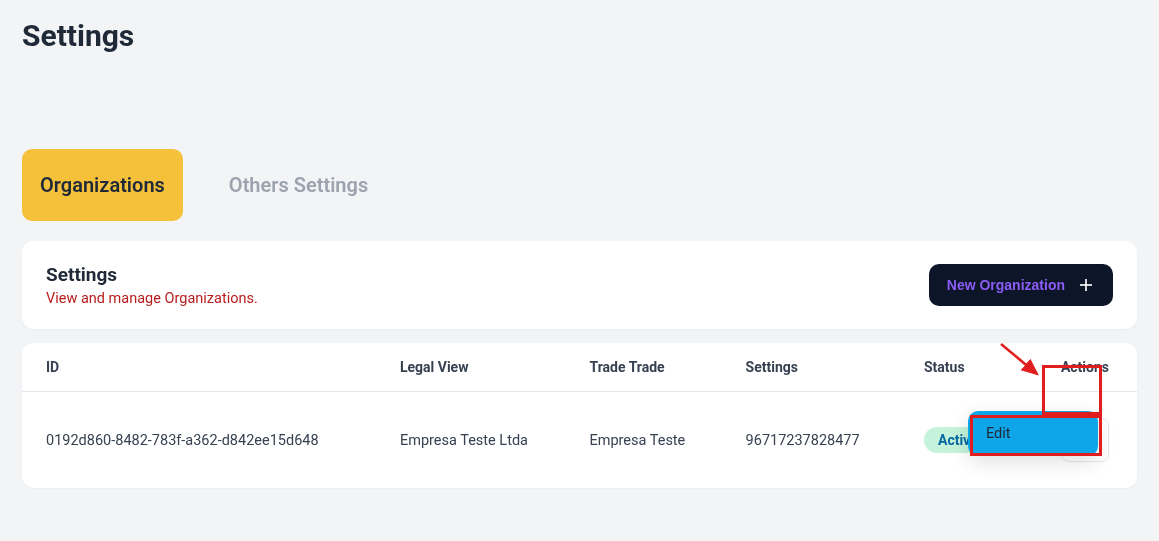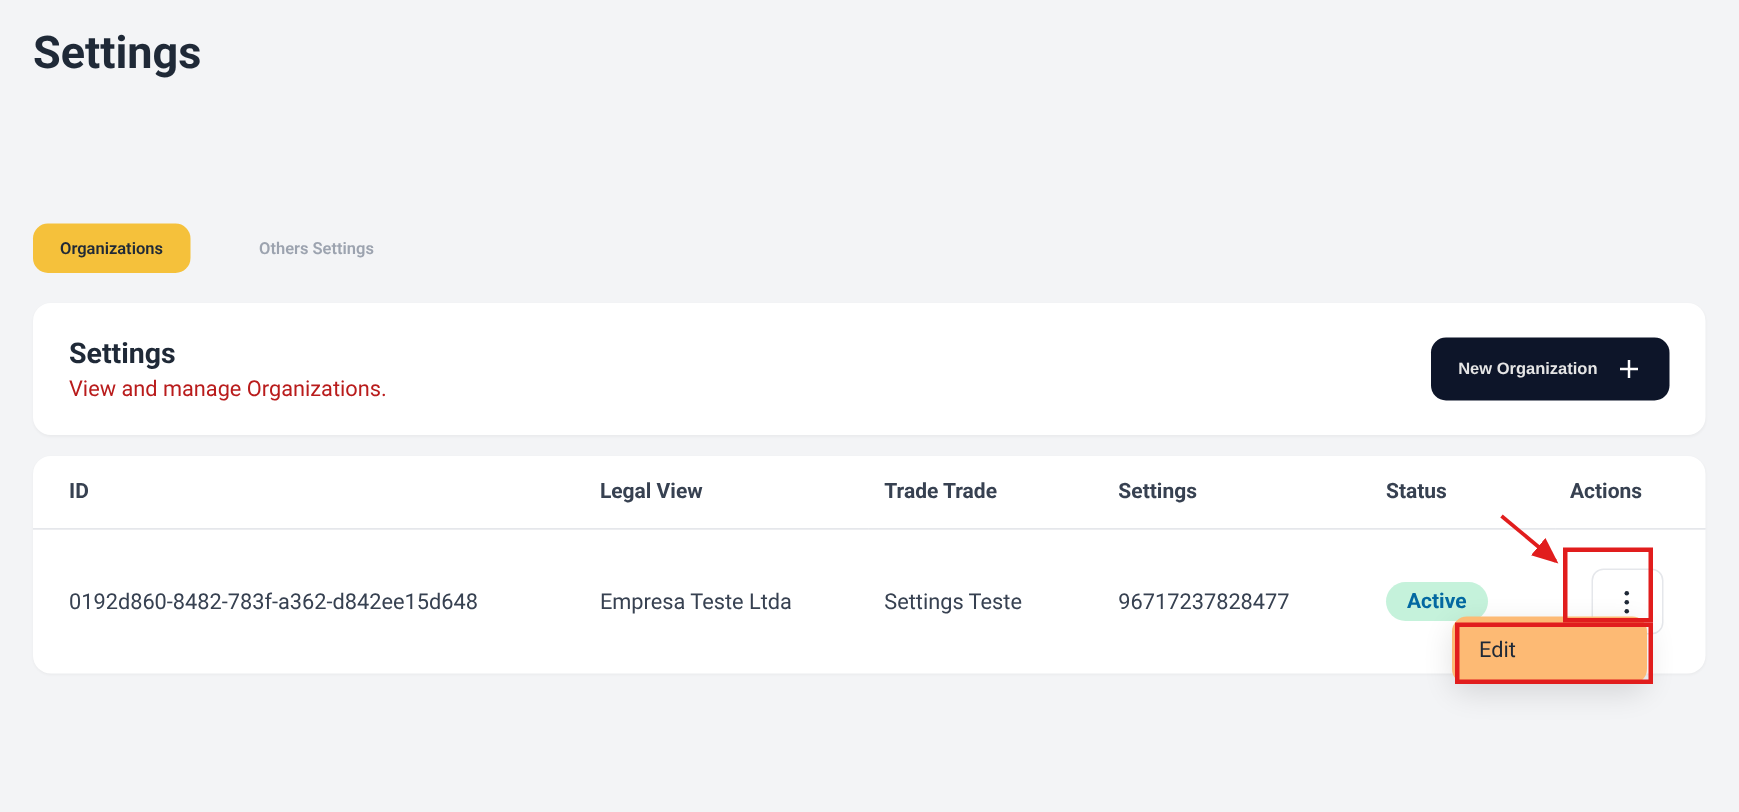--- a/index.html
+++ b/index.html
@@ -19,24 +19,24 @@
     color: #1f2937;
     margin-bottom: 96px;
   }
   .tabs {
     display: flex;
     gap: 28px;
     align-items: center;
     margin-bottom: 20px;
   }
   .tab {
-    font-size: 11px;
+    font-size: 20px;
     font-weight: 600;
     color: #9ca3af;
-    padding: 10px 18px;
+    padding: 24px 18px;
     border-radius: 10px;
     cursor: pointer;
   }
   .tab.active {
     background: #f5c13b;
     color: #1f2937;
   }
   .card {
     background: #ffffff;
     border-radius: 12px;
@@ -53,25 +53,25 @@
     font-weight: 700;
     color: #1f2937;
     margin-bottom: 4px;
   }
   .card-subtitle {
     font-size: 14.5px;
     color: #b91c1c;
   }
   .new-btn {
     background: #0d1529;
-    color: #e5e5e5;
+    color: #8b5cf6;
     border: none;
     border-radius: 10px;
     padding: 12px 18px;
-    font-size: 11px;
+    font-size: 14px;
     font-weight: 600;
     display: flex;
     align-items: center;
     gap: 12px;
     cursor: pointer;
   }
   .plus-icon {
     width: 18px;
     height: 18px;
     stroke: #ffffff;
@@ -88,21 +88,21 @@
   }
   thead th {
     text-align: left;
     font-size: 14px;
     font-weight: 700;
     color: #374151;
     padding: 16px 10px 16px;
     border-bottom: 1px solid #e5e7eb;
   }
   thead th:first-child { padding-left: 24px; }
-  thead th:last-child { padding-right: 28px; text-align: left; }
+  thead th:last-child { padding-right: 28px; text-align: right; }
   tbody td {
     font-size: 14.5px;
     color: #374151;
     padding: 26px 10px;
   }
   tbody td:first-child { padding-left: 24px; }
   tbody td:last-child { padding-right: 28px; text-align: right; }
   .badge {
     display: inline-block;
     background: #c5f2db;
@@ -133,21 +133,21 @@
     width: 3px;
     height: 3px;
     border-radius: 50%;
     background: #1f2937;
   }
   .dropdown {
     position: absolute;
     top: 411px;
     left: 968px;
     width: 130px;
-    background: #fdba74;
+    background: #0ea5e9;
     border-radius: 10px;
     box-shadow: 0 6px 20px rgba(0,0,0,0.12);
     overflow: hidden;
     z-index: 10;
   }
   .dropdown-item {
     padding: 14px 18px;
     font-size: 14.5px;
     color: #1f2937;
     cursor: pointer;
@@ -207,21 +207,21 @@
         <th style="width:14%">Trade Trade</th>
         <th style="width:16%">Settings</th>
         <th style="width:11%">Status</th>
         <th style="width:9%">Actions</th>
       </tr>
     </thead>
     <tbody>
       <tr>
         <td>0192d860-8482-783f-a362-d842ee15d648</td>
         <td>Empresa Teste Ltda</td>
-        <td>Settings Teste</td>
+        <td>Empresa Teste</td>
         <td>96717237828477</td>
         <td>
           <span class="badge">Active</span>
         </td>
         <td>
           <div class="actions-btn">
             <div class="dots-icon">
               <span></span>
                 <span></span>
                 <span></span>

